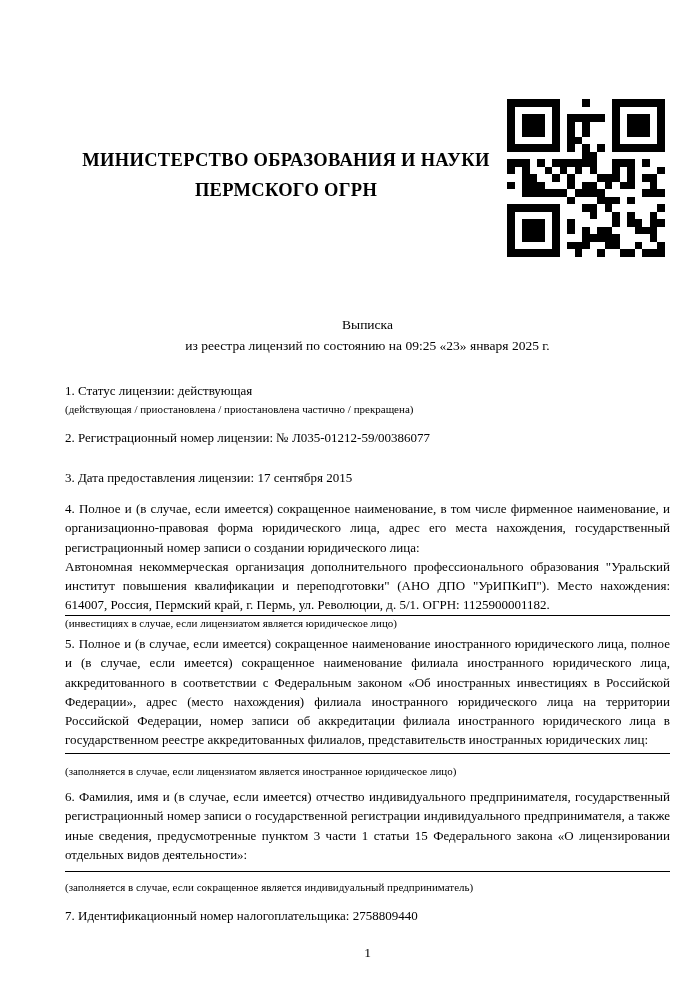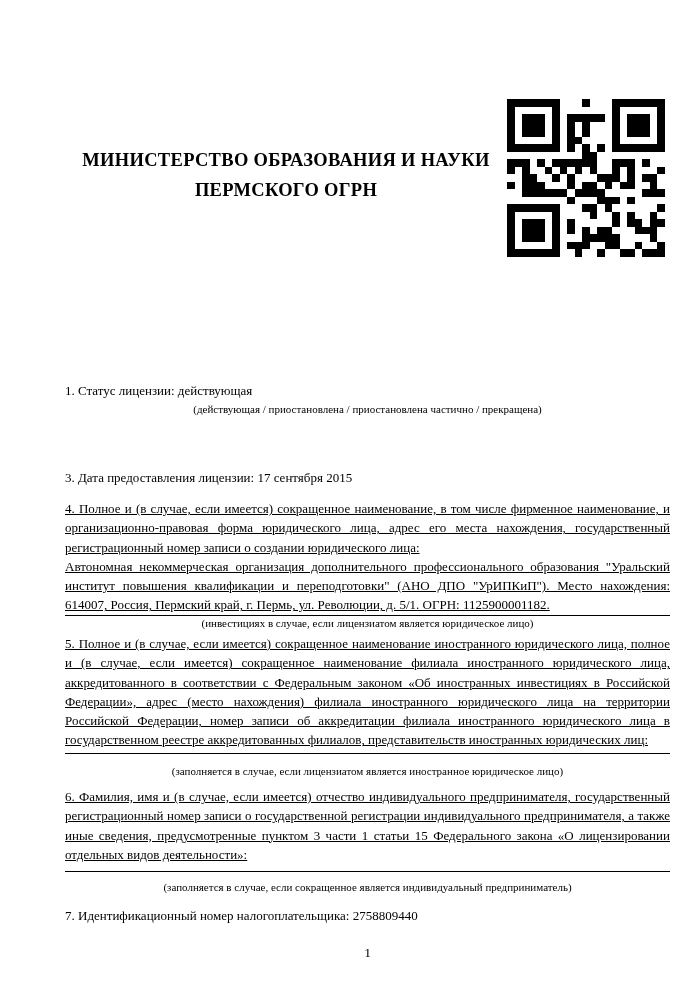--- a/index.html
+++ b/index.html
@@ -49,24 +49,24 @@
   }
 
   
   .field {
     left: 65px; width: 605px;
     font-size: 13px;
     line-height: 19.3px;
   }
   .field p { margin: 0; }
   .just { text-align: justify; }
-  .fill-line { border-bottom: 1.6px solid #000000; text-decoration: underline; }
+  .fill-line { border-bottom: 1.6px solid #000000; }
   .caption {
     left: 65px; width: 605px;
-    text-align: center;
+    text-align: left;
     font-size: 11px;
     line-height: 13px;
   }
   .page-number {
     left: 65px; top: 931px; width: 605px;
     text-align: center;
     font-size: 13.5px;
   }
 </style>
 </head>
@@ -297,24 +297,29 @@
       <rect x="20" y="20" width="1" height="1" fill="#000000"></rect>
     </svg>
 
   <div class="abs org-block">
     <div class="org-title">
       <div>МИНИСТЕРСТВО ОБРАЗОВАНИЯ И НАУКИ</div>
       <div>ПЕРМСКОГО ОГРН</div>
     </div>
   </div>
 
+  <div class="abs doc-title">
+    <div>Выписка</div>
+    <div>из реестра лицензий по состоянию на 09:25 «23» января 2025 г.</div>
+  </div>
 
   <div class="abs field" style="top:367px">1. Статус лицензии: действующая</div>
   <div class="abs caption" style="top:389px">(действующая / приостановлена / приостановлена частично / прекращена)</div>
 
+  <div class="abs field" style="top:414px">2. Регистрационный номер лицензии: № Л035-01212-59/00386077</div>
 
   <div class="abs field" style="top:454px">3. Дата предоставления лицензии: 17 сентября 2015</div>
 
   <div class="abs field fill-line" style="top:485px; min-height:114px">
     <p class="just">4. Полное и (в случае, если имеется) сокращенное наименование, в том числе фирменное наименование, и организационно-правовая форма юридического лица, адрес его места нахождения, государственный регистрационный номер записи о создании юридического лица:</p>
     <p class="just">Автономная некоммерческая организация дополнительного профессионального образования "Уральский институт повышения квалификации и переподготовки" (АНО ДПО "УрИПКиП"). Место нахождения: 614007, Россия, Пермский край, г. Пермь, ул. Революции, д. 5/1. ОГРН: 1125900001182.</p>
   </div>
   <div class="abs caption" style="top:603px">(инвестициях в случае, если лицензиатом является юридическое лицо)</div>
 
   <div class="abs field fill-line" style="top:620px; min-height:119px">

